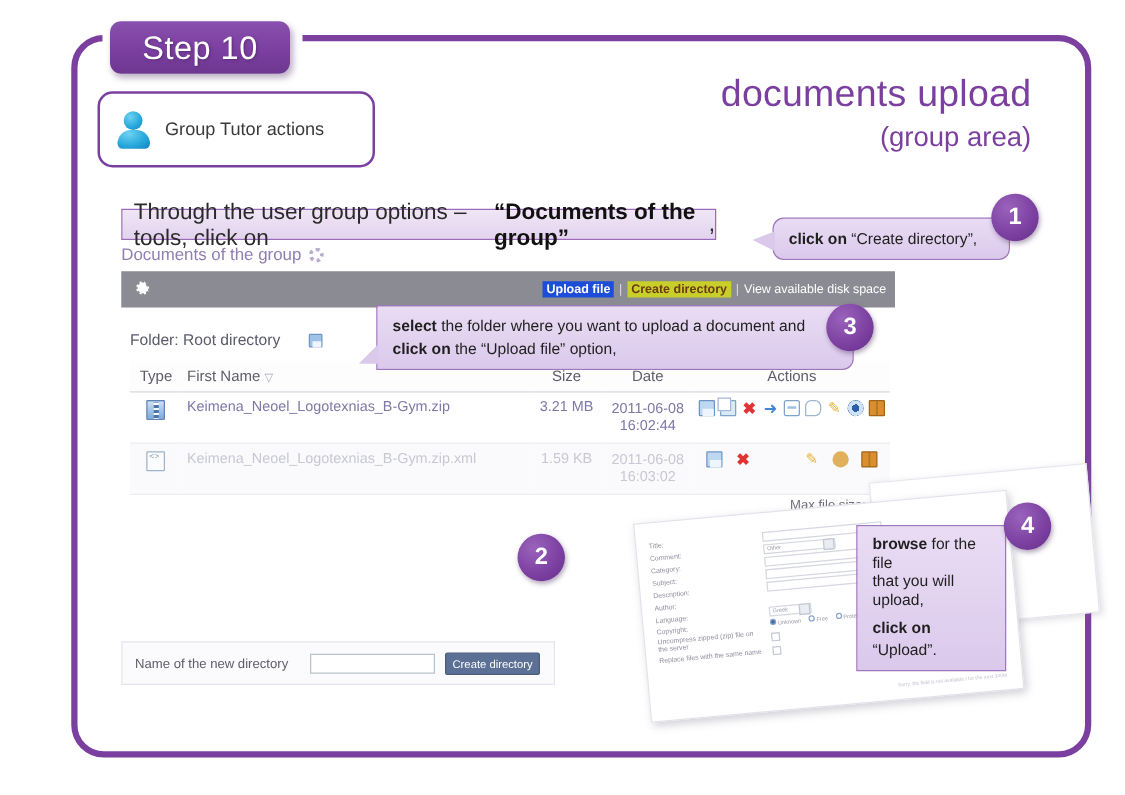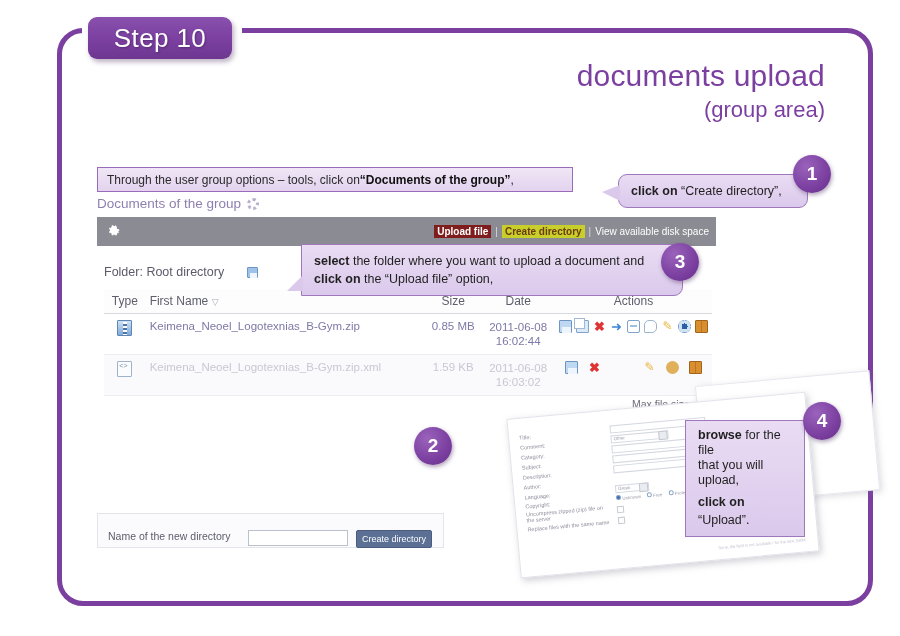--- a/index.html
+++ b/index.html
@@ -87,21 +87,21 @@
   }
 
   
   #instruction-banner {
     position: absolute; left: 97px; top: 167px;
     width: 476px; height: 25px;
     background: linear-gradient(180deg,#f0e6f6 0%, #e3d3ee 100%);
     border: 1px solid #9b6bbb;
     display: flex; align-items: center;
     padding-left: 9px;
-    font-size: 12px; color: #2a2a2a;
+    font-size: 18px; color: #2a2a2a;
   }
   #instruction-banner b { font-weight: bold; color: #111; }
 
   
   #docs-heading {
     position: absolute; left: 97px; top: 196px;
     font-size: 13.5px; color: #8f7fb0;
     display: flex; align-items: center; gap: 6px;
   }
   .gear-small {
@@ -117,21 +117,21 @@
     display: flex; align-items: center; justify-content: space-between;
     padding: 0 7px 0 9px;
   }
   .gear-icon-white {
     width: 17px; height: 17px; position: relative;
   }
   .gear-icon-white svg { display: block; }
   #toolbar .links { display: flex; align-items: center; font-size: 10px; }
   #toolbar .links .sep { color: #dadae0; margin: 0 4px; }
   .hl-upload {
-    background: #7f1d1d; color: #ffffff; padding: 1px 3px; font-weight: bold;
+    background: #1d4ed8; color: #ffffff; padding: 1px 3px; font-weight: bold;
   }
   .hl-create {
     background: #c9cf2a; color: #6a3a10; padding: 1px 3px; font-weight: bold;
   }
   .plain-link { color: #ffffff; }
 
   
   #folder-row {
     position: absolute; left: 104px; top: 265px;
     display: flex; align-items: center; gap: 23px;
@@ -245,21 +245,21 @@
   #maxsize {
     position: absolute; left: 632px; top: 398px;
     font-size: 10.5px; color: #6f6f7a;
   }
 
   
   #create-form {
     position: absolute; left: 97px; top: 513px;
     width: 347px; height: 35px;
     background: #fbfbfd; border: 1px solid #e4e4ec;
-    display: flex; align-items: flex-start; padding: 16px 10px;
+    display: flex; align-items: center; padding: 16px 10px;
   }
   #create-form .lbl { font-size: 10.5px; color: #5d5d6b; width: 140px; }
   #create-form .inp {
     width: 100px; height: 16px; background: #fff;
     border: 1px solid #b9c2cc; margin-right: 8px;
   }
   #create-form .btn {
     background: #5b7094; color: #fff; font-size: 9px;
     padding: 3px 5px; border: 1px solid #4a5d80; border-radius: 2px;
   }
@@ -323,20 +323,27 @@
 
 <div id="page">
 
   <div id="frame"></div>
   <div id="frame-notch"></div>
 
   <div id="step-badge">
     <span class="txt">Step 10</span>
   </div>
 
+  <div id="tutor-box">
+    <span class="person-icon">
+      <span class="head"></span>
+        <span class="body"></span>
+    </span>
+    <span class="label">Group Tutor actions</span>
+  </div>
 
   <div id="title-block">
     <div class="t1">documents upload</div>
     <div class="t2">(group area)</div>
   </div>
 
   <div id="instruction-banner">
     <span>Through the user group options – tools, click on </span>
       <b>“Documents of the group”</b>
       <span>,</span>
@@ -380,21 +387,21 @@
         <th style="width:76px" class="c">Date</th>
         <th class="c">Actions</th>
       </tr>
     </thead>
     <tbody>
       <tr>
         <td class="c">
           <span class="ficon zip"></span>
         </td>
         <td class="fname">Keimena_Neoel_Logotexnias_B-Gym.zip</td>
-        <td class="c">0.85 MB</td>
+        <td class="c">3.21 MB</td>
         <td class="c dt">
           <div>2011-06-08</div>
           <div>16:02:44</div>
         </td>
         <td class="c">
           <span class="acts">
             <span class="ai save"></span>
             <span class="ai copy"></span>
             <span class="ai del">✖</span>
             <span class="ai move">➜</span>

